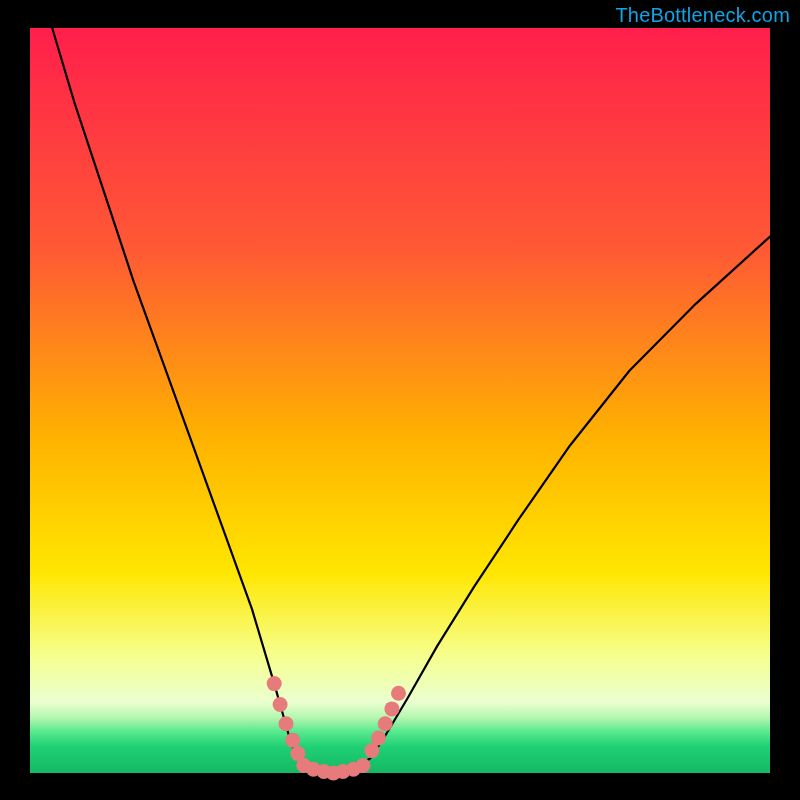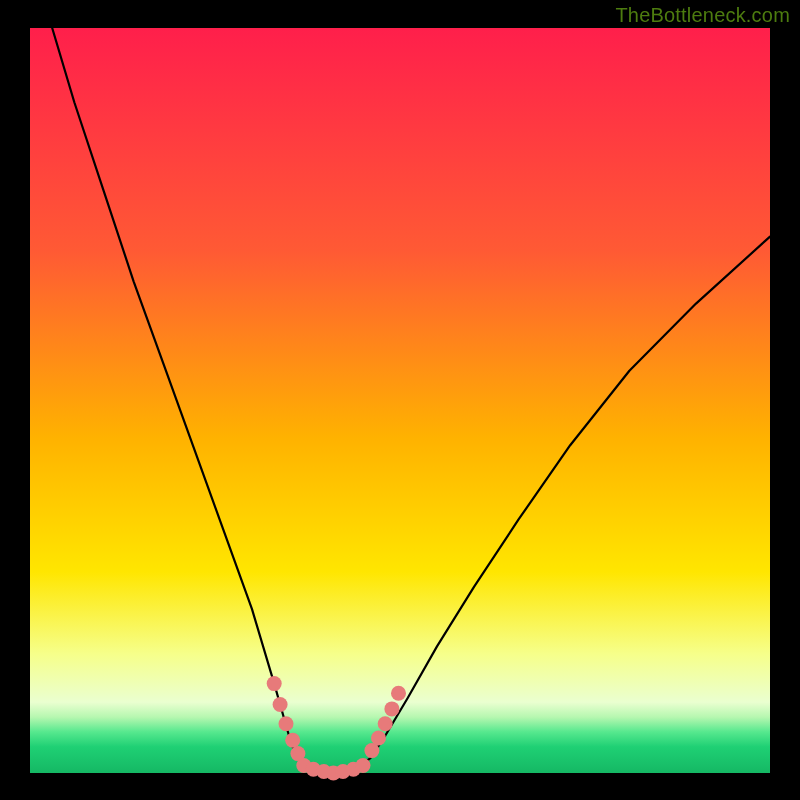--- a/index.html
+++ b/index.html
@@ -14,21 +14,21 @@
   .frame {
     position: relative;
     width: 800px;
     height: 800px;
     background: #000;
   }
   .watermark {
     position: absolute;
     top: 4px;
     right: 10px;
-    color: #4d7c0f;
+    color: #0ea5e9;
     font-size: 20px;
     font-weight: 500;
     letter-spacing: 0.2px;
     z-index: 5;
     user-select: none;
   }
   svg.chart {
     position: absolute;
     inset: 0;
     width: 800px;

